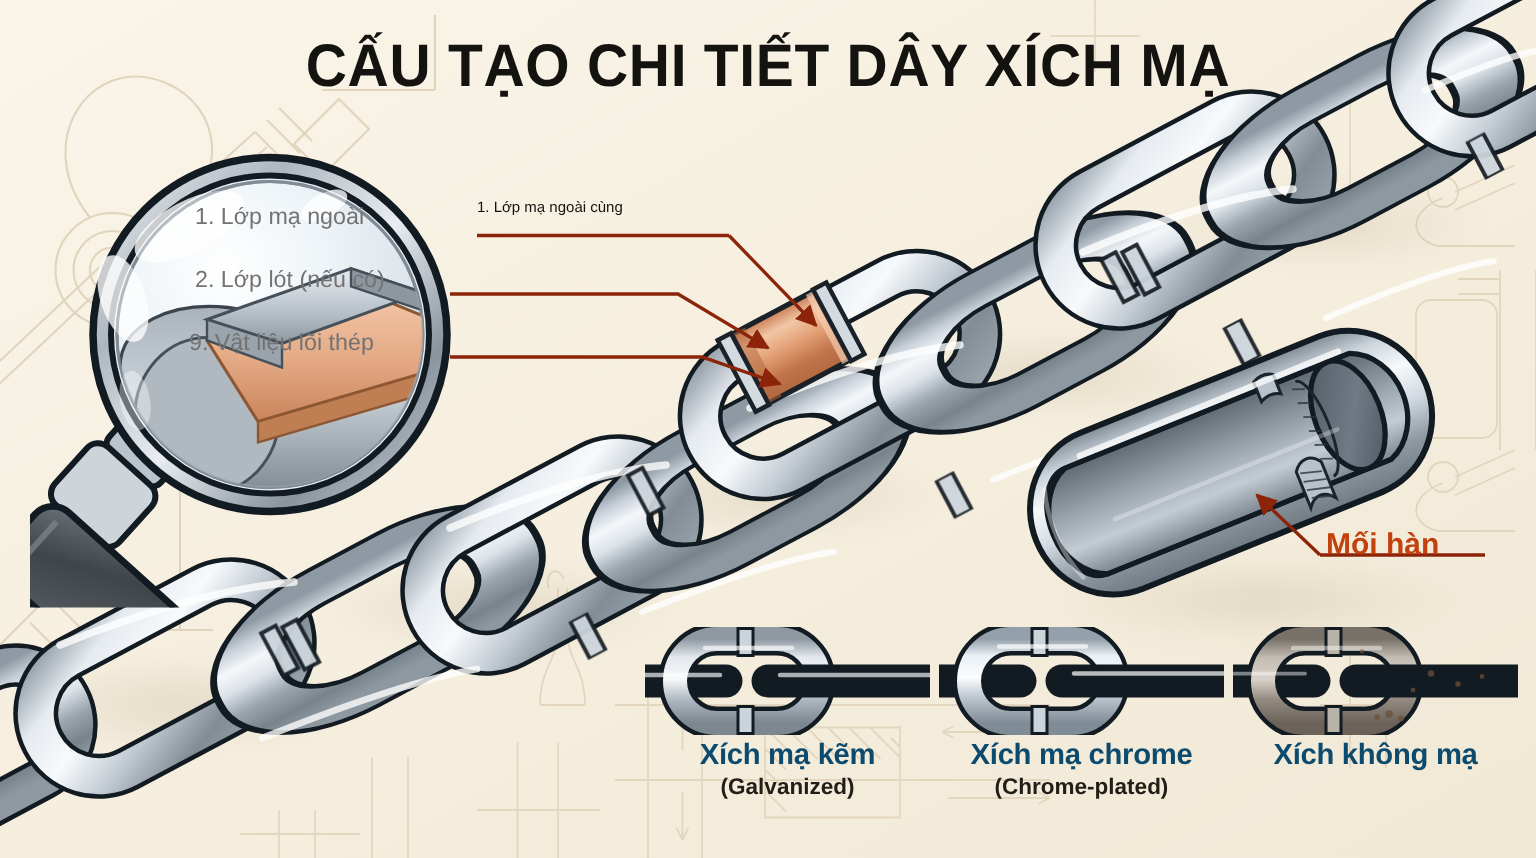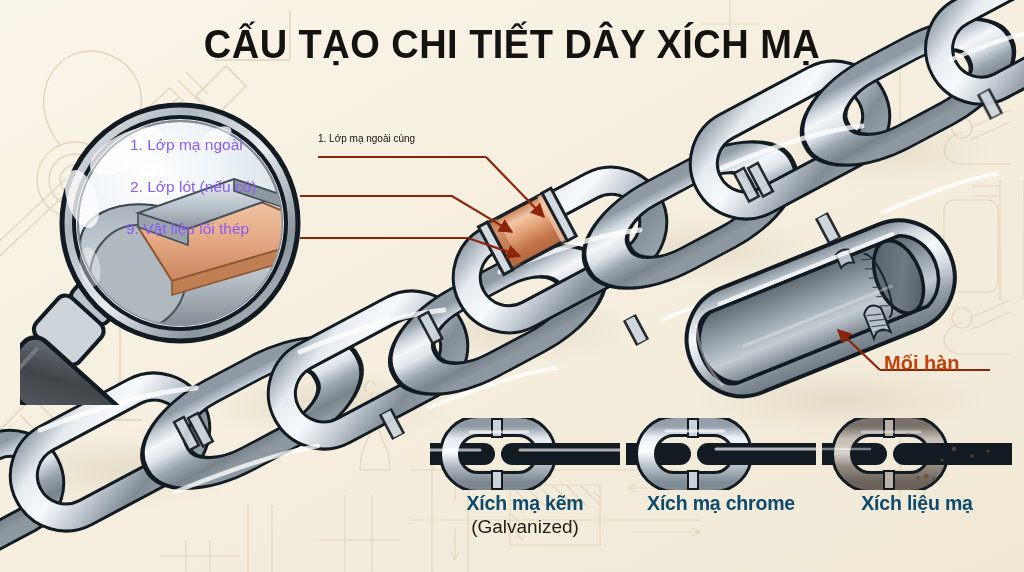--- a/index.html
+++ b/index.html
@@ -19,21 +19,21 @@
     position:absolute;left:0;top:22px;width:1024px;text-align:center;
     font-size:40px;font-weight:bold;letter-spacing:.5px;color:#15130f;
     font-family:"Liberation Sans","DejaVu Sans",sans-serif;
     transform:scaleX(.95);transform-origin:50% 50%;
     text-shadow:0 1px 0 rgba(255,255,255,.5);
     white-space:nowrap;
   }
 
   
   .lens-label{
-    position:absolute;color:#8b5cf6;font-size:15.5px;white-space:nowrap;
+    position:absolute;color:#737373;font-size:15.5px;white-space:nowrap;
     font-family:"Liberation Sans","DejaVu Sans",sans-serif;
   }
   .callout{
     position:absolute;color:#16130f;font-size:10px;white-space:nowrap;
     font-family:"Liberation Sans","DejaVu Sans",sans-serif;
   }
   .weld-label{
     position:absolute;color:#c2410c;font-size:20px;font-weight:bold;white-space:nowrap;
     font-family:"Liberation Sans","DejaVu Sans",sans-serif;
   }
@@ -43,21 +43,21 @@
   .legend-col{position:absolute;top:0;width:190px;text-align:center;}
   .legend-col.c0{left:0px;}
   .legend-col.c1{left:196px;}
   .legend-col.c2{left:392px;}
   .legend-sample{width:190px;height:72px;display:block;}
   .legend-name{
     display:block;margin-top:2px;font-size:19.5px;font-weight:bold;color:#0c4a6e;
     letter-spacing:-.2px;white-space:nowrap;
   }
   .legend-sub{
-    display:block;margin-top:1px;font-size:19px;font-weight:normal;color:#221e17;
+    display:block;margin-top:1px;font-size:15px;font-weight:bold;color:#221e17;
     white-space:nowrap;
   }
 </style>
 </head>
 <body>
 
 <div id="stage">
 
   <svg class="bp" width="1024" height="572" viewBox="0 0 1024 572">
     <defs>
@@ -495,20 +495,21 @@
         <g stroke="#121a22" stroke-width="2" fill="#ccd4db">
           <rect x="62" y="1" width="10" height="18"></rect>
           <rect x="62" y="53" width="10" height="18"></rect>
         </g>
         <g stroke="#ffffff" opacity=".7" fill="none" stroke-linecap="round">
           <path d="M90,31 L190,31" stroke-width="3"></path>
           <path d="M40,13 L98,13" stroke-width="3"></path>
         </g>
       </svg>
       <span class="legend-name">Xích mạ chrome</span>
+      <span class="legend-sub">(Chrome-plated)</span>
     </div>
 
     <div class="legend-col c2">
       <svg class="legend-sample" viewBox="0 0 190 72">
         <defs>
           <linearGradient id="bareRod" x1="0" y1="0" x2="0" y2="1">
             <stop offset="0%" stop-color="#787169"></stop>
             <stop offset="22%" stop-color="#c2bcb2"></stop>
             <stop offset="48%" stop-color="#d8d3ca"></stop>
             <stop offset="72%" stop-color="#938b80"></stop>
@@ -540,21 +541,21 @@
         </g>
         <g stroke="#121a22" stroke-width="2" fill="#b9b2a8">
           <rect x="62" y="1" width="10" height="18"></rect>
           <rect x="62" y="53" width="10" height="18"></rect>
         </g>
         <g stroke="#ffffff" opacity=".45" fill="none" stroke-linecap="round">
           <path d="M40,14 L98,14" stroke-width="3"></path>
           <path d="M-2,31 L48,31" stroke-width="2.5"></path>
         </g>
       </svg>
-      <span class="legend-name">Xích liệu mạ</span>
+      <span class="legend-name">Xích không mạ</span>
     </div>
   </div>
 
   <div class="title">CẤU TẠO CHI TIẾT DÂY XÍCH MẠ</div>
 
   <div class="lens-label" style="left:130px;top:136px;">1. Lớp mạ ngoài</div>
   <div class="lens-label" style="left:130px;top:178px;">2. Lớp lót (nếu có)</div>
   <div class="lens-label" style="left:126px;top:220px;">9. Vật liệu lõi thép</div>
 
   <div class="callout" style="left:318px;top:133px;">1. Lớp mạ ngoài cùng</div>

